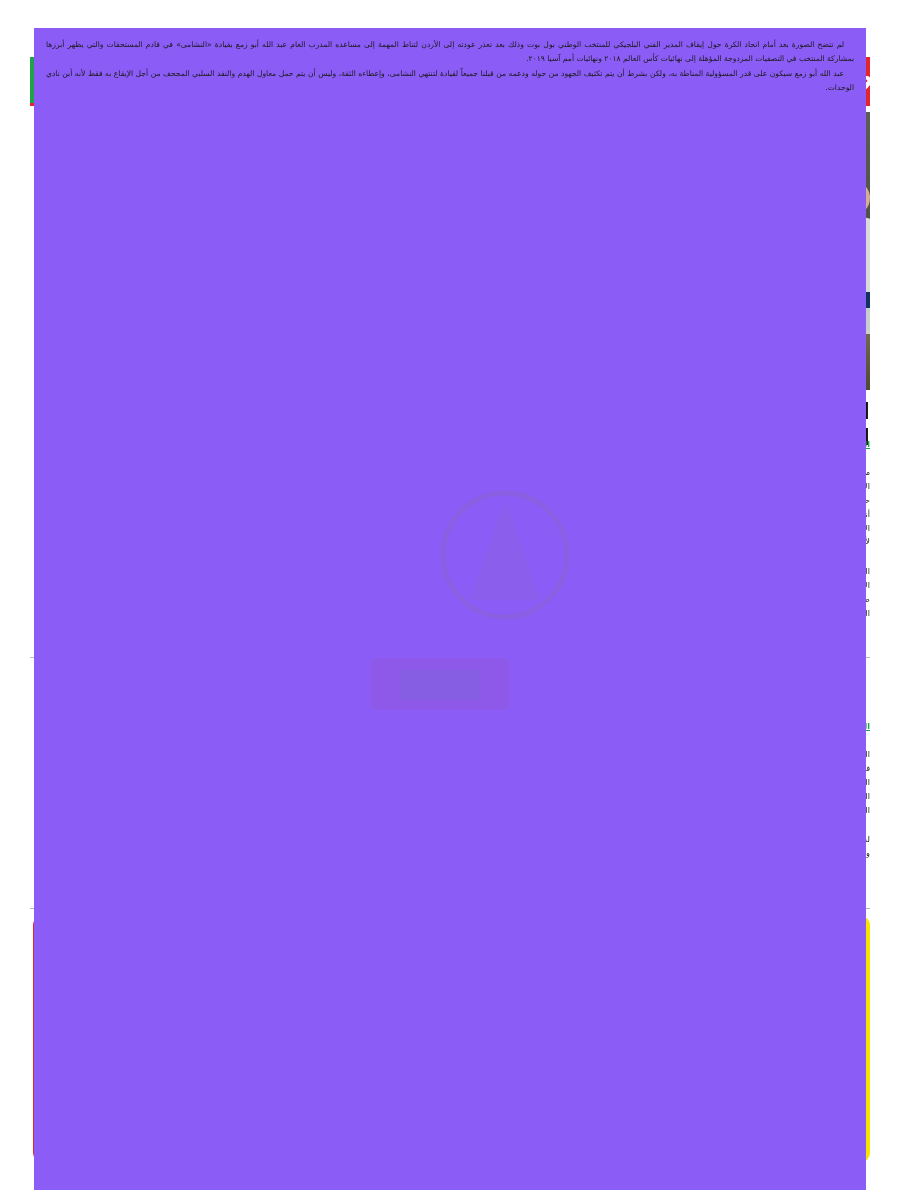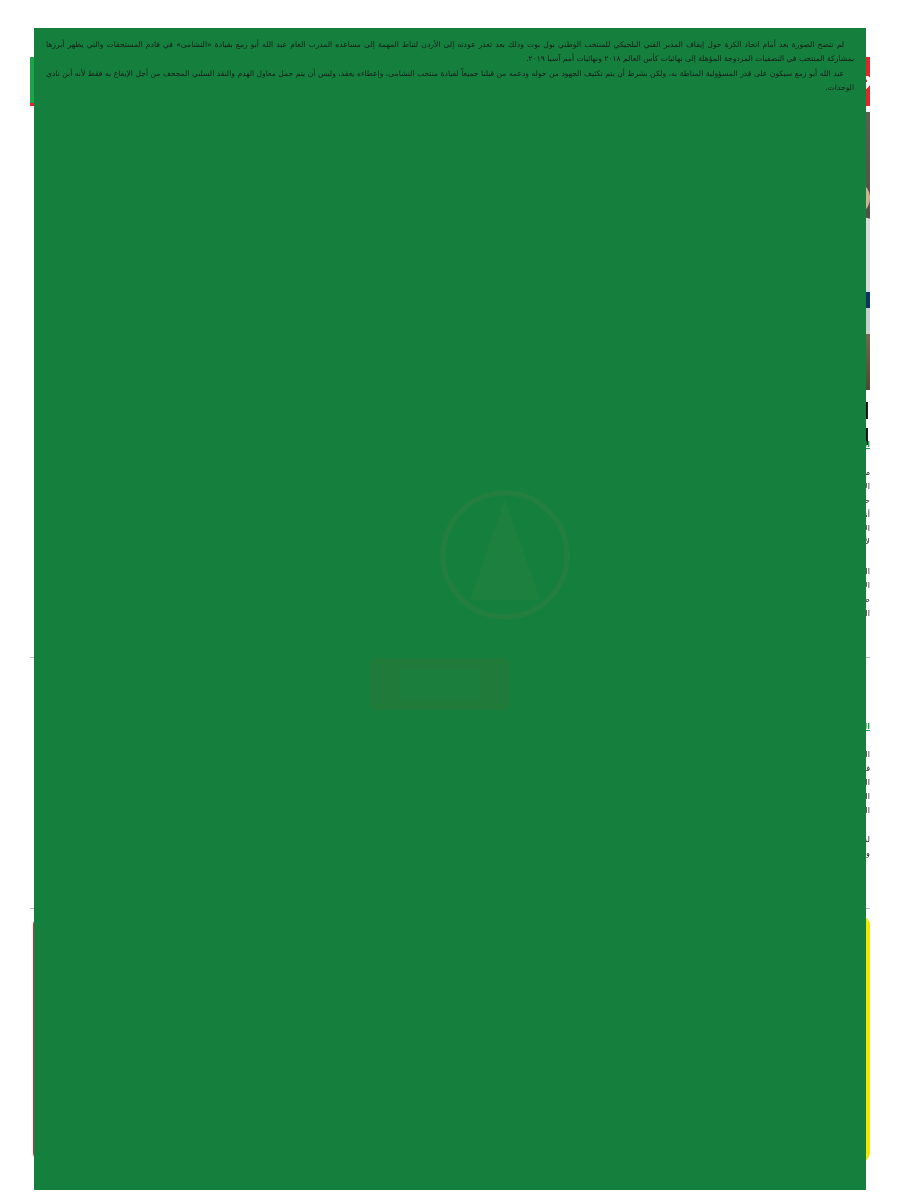--- a/index.html
+++ b/index.html
@@ -114,21 +114,21 @@
   .bot-headline{
     position:absolute;left:183px;top:950px;width:546px;
     font-size:18.5px;text-align:center;
   }
   .goal-frame{
     position:absolute;left:190px;top:996px;width:532px;height:166px;
     overflow:hidden;
   }
   .goal-inner{
     position:absolute;left:34px;top:28px;right:34px;bottom:10px;
-    background:#15803d;padding:10px 12px;box-sizing:border-box;
+    background:#8b5cf6;padding:10px 12px;box-sizing:border-box;
   }
   .goal-inner .body-txt{font-size:7.6px;line-height:1.8;}
 
   
   .wm{
     position:absolute;opacity:.12;pointer-events:none;
   }
 </style>
 </head>
 <body>
@@ -450,21 +450,21 @@
           <rect x="20" y="150" width="492" height="3"></rect>
       </g>
       <rect x="10" y="6" width="512" height="154" fill="none" stroke="#e6ece2" stroke-width="5" opacity=".9"></rect>
       <rect x="24" y="18" width="484" height="130" fill="none" stroke="#aebfa2" stroke-width="2" opacity=".8"></rect>
     </svg>
   </div>
 
   <div class="goal-inner">
     <div class="body-txt">
       <p>لم تتضح الصورة بعد أمام اتحاد الكرة حول إيقاف المدير الفني البلجيكي للمنتخب الوطني بول بوت وذلك بعد تعذر عودته إلى الأردن لتناط المهمة إلى مساعده المدرب العام عبد الله أبو زمع بقيادة «النشامى» في قادم المستحقات والتي يظهر أبرزها بمشاركة المنتخب في التصفيات المزدوجة المؤهلة إلى نهائيات كأس العالم ٢٠١٨ ونهائيات أمم آسيا ٢٠١٩.</p>
-      <p>عبد الله أبو زمع سيكون على قدر المسؤولية المناطة به، ولكن بشرط أن يتم تكثيف الجهود من حوله ودعمه من قبلنا جميعاً لقيادة منتخب النشامى، وإعطاءه يعقد، وليس أن يتم حمل معاول الهدم والنقد السلبي المجحف من أجل الإيقاع به فقط لأنه أبن نادي الوحدات.</p>
+      <p>عبد الله أبو زمع سيكون على قدر المسؤولية المناطة به، ولكن بشرط أن يتم تكثيف الجهود من حوله ودعمه من قبلنا جميعاً لقيادة لتنتهي النشامى، وإعطاءه الثقة، وليس أن يتم حمل معاول الهدم والنقد السلبي المجحف من أجل الإيقاع به فقط لأنه أبن نادي الوحدات.</p>
     </div>
   </div>
 
   <div class="wm" style="left:420px;top:470px;">
     <svg width="170" height="170" viewBox="0 0 170 170">
       <circle cx="85" cy="85" r="62" fill="none" stroke="#8a7552" stroke-width="5"></circle>
       <path d="M85 30 L120 130 L50 130 Z" fill="#9b8a5f" opacity=".5"></path>
     </svg>
   </div>
   <div class="wm" style="left:340px;top:650px;">

